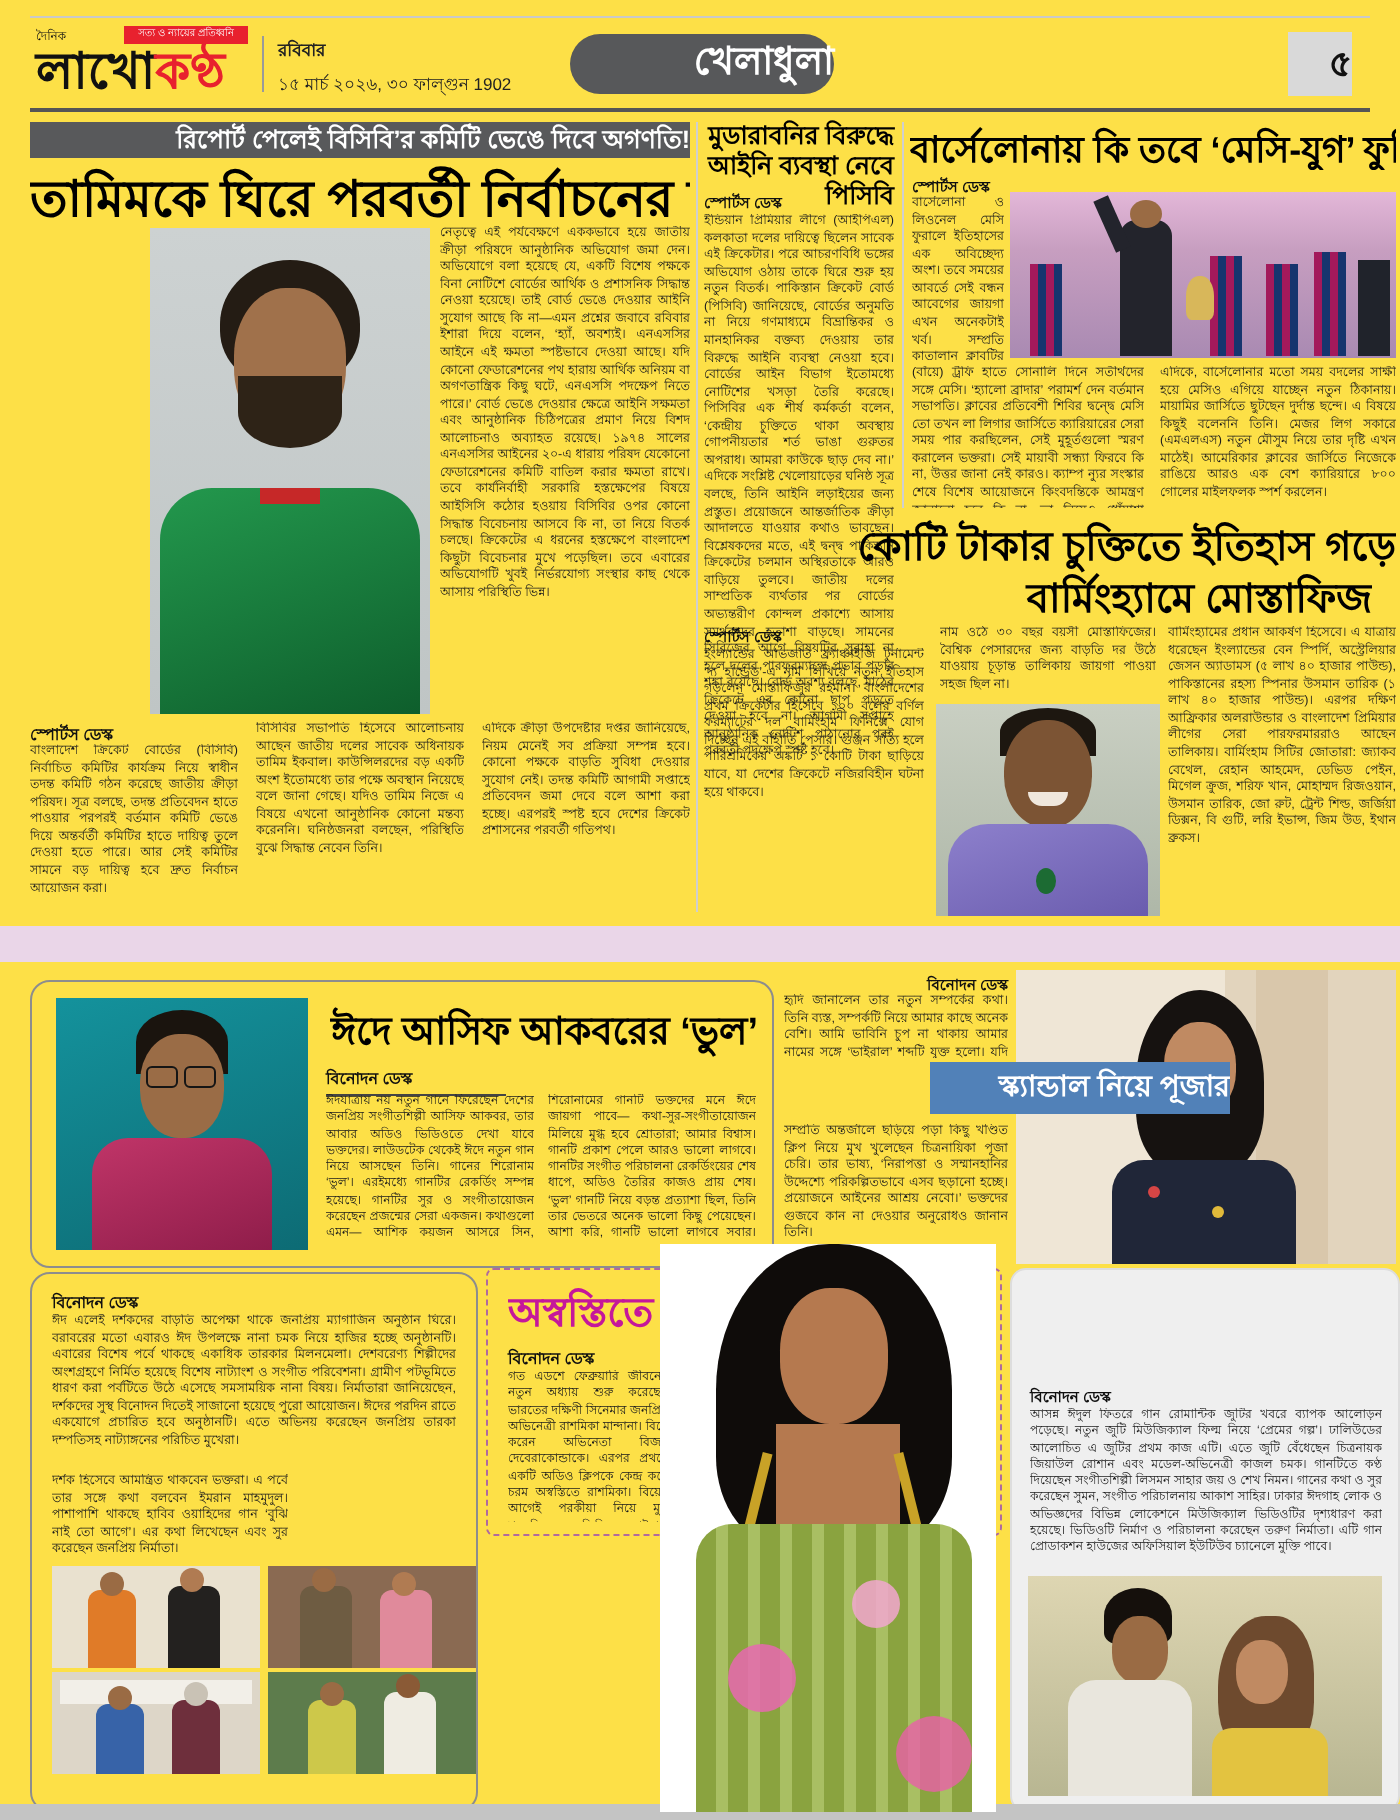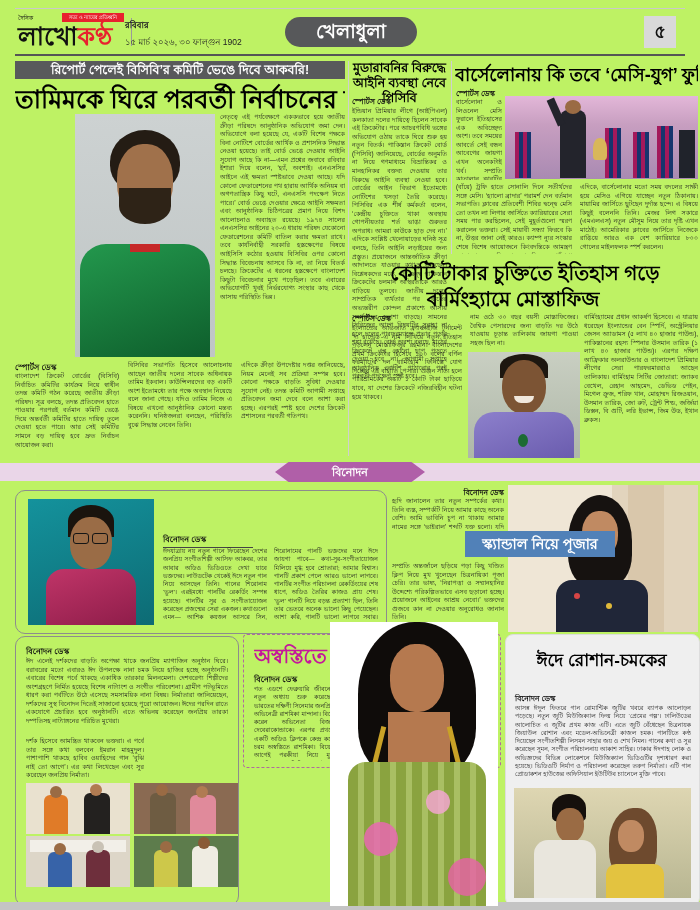--- a/index.html
+++ b/index.html
@@ -1,56 +1,56 @@
 <!DOCTYPE html>
 <html><head>
 <meta charset="utf-8">
 <style>
   html,body{margin:0;padding:0;background:#fff;}
-  .page{position:relative;width:700px;height:910px;background:#bef264;overflow:hidden;
+  .page{position:relative;width:700px;height:910px;background:#fde047;overflow:hidden;
         font-family:"Liberation Sans", sans-serif;}
   .abs{position:absolute;}
   .rule{background:#c9c9c9;}
   .body-txt{font-size:6.3px;line-height:1.36;text-align:justify;color:#1b1b1b;overflow:hidden;}
   .byline{font-size:8px;font-weight:bold;color:#101010;}
   .hl{font-weight:800;color:#000;}
-  .center{text-align:center;}
+  .center{text-align:right;}
   .white{color:#fff;}
   .ph{position:absolute;overflow:hidden;}
   .shape{position:absolute;}
   .vrule{position:absolute;width:1px;background:#cfcfcf;}
 </style>
 </head>
 <body>
 
 <div class="page">
 
   <div class="abs rule" style="left:15px;top:8px;width:670px;height:1px;"></div>
 
   <div class="abs" style="left:18px;top:13px;width:110px;height:40px;">
     <div class="abs" style="left:0;top:0;font-size:6px;color:#111;">দৈনিক</div>
     <div class="abs" style="left:44px;top:0;width:62px;height:9px;background:#e8212e;color:#fff;font-size:5px;text-align:center;line-height:9px;overflow:hidden;">সত্য ও ন্যায়ের প্রতিধ্বনি</div>
     <div class="abs" style="left:0;top:8px;font-size:25px;font-weight:800;line-height:30px;white-space:nowrap;">
       <span style="color:#111;">লাখো</span><span style="color:#e8212e;">কণ্ঠ</span>
     </div>
   </div>
   <div class="abs" style="left:131px;top:18px;width:1px;height:28px;background:#9a9a9a;"></div>
-  <div class="abs" style="left:125px;top:19px;width:150px;">
+  <div class="abs" style="left:139px;top:19px;width:150px;">
     <div style="font-size:8.5px;font-weight:bold;color:#222;">রবিবার</div>
     <div style="font-size:8.5px;color:#222;margin-top:3px;">১৫ মার্চ ২০২৬, ৩০ ফাল্গুন 1902</div>
   </div>
   <div class="abs center white" style="left:285px;top:17px;width:132px;height:30px;background:#57585a;border-radius:15px;font-size:19px;font-weight:800;line-height:30px;">খেলাধুলা</div>
   <div class="abs center" style="left:644px;top:16px;width:32px;height:32px;background:#d9d9d9;font-size:18px;font-weight:bold;line-height:32px;color:#111;">৫</div>
   <div class="abs" style="left:15px;top:54px;width:670px;height:2px;background:#555;"></div>
 
   <div class="vrule" style="left:348px;top:61px;height:395px;"></div>
   <div class="vrule" style="left:451px;top:61px;height:193px;"></div>
 
   <div class="abs" style="left:0;top:0;width:0;height:0;">
-    <div class="abs center white" style="left:15px;top:61px;width:330px;height:18px;background:#58595b;font-size:12.5px;font-weight:bold;line-height:18px;overflow:hidden;">রিপোর্ট পেলেই বিসিবি’র কমিটি ভেঙে দিবে আকবরি!</div>
+    <div class="abs center white" style="left:15px;top:61px;width:330px;height:18px;background:#58595b;font-size:12.5px;font-weight:bold;line-height:18px;overflow:hidden;">রিপোর্ট পেলেই বিসিবি’র কমিটি ভেঙে দিবে অগণতি!</div>
     <div class="abs hl center" style="left:15px;top:80px;width:330px;height:32px;font-size:25px;white-space:nowrap;overflow:hidden;">তামিমকে ঘিরে পরবর্তী নির্বাচনের ছক</div>
 
     <div class="ph" style="left:75px;top:114px;width:140px;height:243px;background:linear-gradient(180deg,#cdd2d2,#bfc5c5);">
       <div class="shape" style="left:35px;top:16px;width:70px;height:64px;background:#241c14;border-radius:50% 50% 45% 45%;"></div>
       <div class="shape" style="left:42px;top:30px;width:56px;height:74px;background:#a0714b;border-radius:46%;"></div>
       <div class="shape" style="left:44px;top:74px;width:52px;height:36px;background:#2e2317;border-radius:0 0 50% 50%;"></div>
       <div class="shape" style="left:5px;top:130px;width:130px;height:113px;background:linear-gradient(160deg,#23984d,#0e5e2c);border-radius:26px 26px 0 0;"></div>
       <div class="shape" style="left:55px;top:130px;width:30px;height:8px;background:#c62828;"></div>
     </div>
 
@@ -100,30 +100,30 @@
     <div class="ph" style="left:468px;top:352px;width:112px;height:106px;background:linear-gradient(180deg,#c9cfc2,#aeb7a8);">
       <div class="shape" style="left:32px;top:2px;width:48px;height:24px;background:#1d1710;border-radius:50% 50% 0 0;"></div>
       <div class="shape" style="left:34px;top:8px;width:44px;height:54px;background:#7c5434;border-radius:48%;"></div>
       <div class="shape" style="left:46px;top:44px;width:20px;height:7px;background:#f0e7dc;border-radius:0 0 10px 10px;"></div>
       <div class="shape" style="left:6px;top:60px;width:100px;height:46px;background:linear-gradient(160deg,#8d80cc,#6a5cae);border-radius:20px 20px 0 0;"></div>
       <div class="shape" style="left:50px;top:82px;width:10px;height:13px;background:#1c6b33;border-radius:50%;"></div>
     </div>
   </div>
 
   <div class="abs" style="left:0;top:463px;width:700px;height:18px;background:#ead6e8;"></div>
-  <div class="abs center white" style="left:275px;top:462px;width:150px;height:20px;background:#b05fa8;font-size:11px;font-weight:800;line-height:20px;clip-path:polygon(0 50%,9% 0,91% 0,100% 50%,91% 100%,9% 100%);">বিনোদন</div>
 
   <div class="abs" style="left:15px;top:490px;width:370px;height:142px;border:1px solid #8d8d8d;border-radius:10px;">
     <div class="ph" style="left:12px;top:8px;width:126px;height:126px;background:linear-gradient(160deg,#14929c,#0d6b74);">
       <div class="shape" style="left:40px;top:6px;width:46px;height:32px;background:#1a140e;border-radius:50% 50% 0 0;"></div>
       <div class="shape" style="left:42px;top:18px;width:42px;height:52px;background:#9a6c46;border-radius:46%;"></div>
       <div class="shape" style="left:45px;top:34px;width:14px;height:9px;border:1.5px solid #151515;border-radius:3px;background:transparent;"></div>
       <div class="shape" style="left:64px;top:34px;width:14px;height:9px;border:1.5px solid #151515;border-radius:3px;background:transparent;"></div>
       <div class="shape" style="left:18px;top:70px;width:90px;height:56px;background:linear-gradient(160deg,#c03568,#8f1d4a);border-radius:18px 18px 0 0;"></div>
     </div>
+    <div class="abs hl center" style="left:145px;top:10px;width:218px;font-size:19px;white-space:nowrap;overflow:hidden;">ঈদে আসিফ আকবরের ‘ভুল’</div>
     <div class="abs byline" style="left:147px;top:42px;width:90px;border-bottom:1px solid #444;padding-bottom:1px;">বিনোদন ডেস্ক</div>
     <div class="abs body-txt" style="left:147px;top:56px;width:104px;height:74px;font-size:6.1px;">ঈদযাত্রায় নয় নতুন গানে ফিরেছেন দেশের জনপ্রিয় সংগীতশিল্পী আসিফ আকবর, তার আবার অডিও ভিডিওতে দেখা যাবে ভক্তদের। লাউডটেক থেকেই ঈদে নতুন গান নিয়ে আসছেন তিনি। গানের শিরোনাম ‘ভুল’। এরইমধ্যে গানটির রেকর্ডিং সম্পন্ন হয়েছে। গানটির সুর ও সংগীতায়োজন করেছেন প্রজন্মের সেরা একজন। কথাগুলো এমন— আশিক কয়জন আসরে সিন, থাকবো আমি তোমার ছায়া, দুটি পথ হয় দু’দিকে যাবে, তবে যাবই জড়াবো। এ গানটি মনজুড়ে অপেক্ষিত সময় পর শ্রোতারা পাবেন।</div>
     <div class="abs body-txt" style="left:258px;top:56px;width:104px;height:74px;font-size:6.1px;">শিরোনামের গানটি ভক্তদের মনে ঈদে জায়গা পাবে— কথা-সুর-সংগীতায়োজন মিলিয়ে মুগ্ধ হবে শ্রোতারা; আমার বিশ্বাস। গানটি প্রকাশ পেলে আরও ভালো লাগবে। গানটির সংগীত পরিচালনা রেকর্ডিংয়ের শেষ ধাপে, অডিও তৈরির কাজও প্রায় শেষ। ‘ভুল’ গানটি নিয়ে বড়ন্ত প্রত্যাশা ছিল, তিনি তার ভেতরে অনেক ভালো কিছু পেয়েছেন। আশা করি, গানটি ভালো লাগবে সবার। এদিকে, এ গান ছাড়াও নিজের ইউটিউব চ্যানেলে ঈদে একাধিক গান প্রকাশের কথা জানিয়েছেন এ সংগীত তারকা।</div>
   </div>
 
   <div class="abs" style="left:0;top:0;width:0;height:0;">
     <div class="abs byline" style="left:392px;top:487px;width:112px;text-align:right;font-size:7.5px;">বিনোদন ডেস্ক</div>
     <div class="abs body-txt" style="left:392px;top:497px;width:112px;height:32px;">হৃদি জানালেন তার নতুন সম্পর্কের কথা। তিনি ব্যস্ত, সম্পর্কটি নিয়ে আমার কাছে অনেক বেশি। আমি ভাবিনি চুপ না থাকায় আমার নামের সঙ্গে ‘ভাইরাল’ শব্দটি যুক্ত হলো। যদি সত্য হয় তাহলে অভিনয় একসঙ্গেই চালিয়ে যাবো।</div>
     <div class="ph" style="left:508px;top:485px;width:190px;height:147px;background:linear-gradient(90deg,#efe6d6 0 55%,#e2d4bd 55% 100%);">
       <div class="shape" style="left:120px;top:0;width:36px;height:147px;background:#d9c7ab;"></div>
@@ -181,21 +181,20 @@
     <div class="shape" style="left:58px;top:90px;width:62px;height:56px;background:#b5794f;"></div>
     <div class="shape" style="left:46px;top:104px;width:5px;height:44px;background:#c9a227;transform:rotate(14deg);"></div>
     <div class="shape" style="left:122px;top:104px;width:5px;height:44px;background:#c9a227;transform:rotate(-14deg);"></div>
     <div class="shape" style="left:18px;top:140px;width:138px;height:144px;background:repeating-linear-gradient(90deg,#8aa33f 0 10px,#a9bf63 10px 16px);border-radius:18px 18px 0 0;"></div>
     <div class="shape" style="left:34px;top:200px;width:34px;height:34px;background:#e868b0;border-radius:50%;opacity:.85;"></div>
     <div class="shape" style="left:96px;top:168px;width:24px;height:24px;background:#f2a7cf;border-radius:50%;opacity:.85;"></div>
     <div class="shape" style="left:118px;top:236px;width:38px;height:38px;background:#e860a8;border-radius:50%;opacity:.8;"></div>
   </div>
 
   <div class="abs" style="left:505px;top:634px;width:193px;height:270px;background:#efefef;border:1px solid #ddd;border-radius:8px;">
-    <div class="abs hl center" style="left:4px;top:12px;width:183px;font-size:17px;white-space:nowrap;overflow:hidden;">ঈদে রোশান-চমকের</div>
     <div class="abs byline" style="left:9px;top:58px;width:90px;font-size:7.5px;">বিনোদন ডেস্ক</div>
     <div class="abs body-txt" style="left:9px;top:69px;width:176px;height:80px;font-size:6.1px;">আসন্ন ঈদুল ফিতরে গান রোমান্টিক জুটির খবরে ব্যাপক আলোড়ন পড়েছে। নতুন জুটি মিউজিক্যাল ফিল্ম নিয়ে ‘প্রেমের গল্প’। ঢালিউডের আলোচিত এ জুটির প্রথম কাজ এটি। এতে জুটি বেঁধেছেন চিত্রনায়ক জিয়াউল রোশান এবং মডেল-অভিনেত্রী কাজল চমক। গানটিতে কণ্ঠ দিয়েছেন সংগীতশিল্পী লিসমন সাহার জয় ও শেখ নিমন। গানের কথা ও সুর করেছেন সুমন, সংগীত পরিচালনায় আকাশ সাহির। ঢাকার ঈদগাহ লোক ও অভিজ্ঞদের বিভিন্ন লোকেশনে মিউজিক্যাল ভিডিওটির দৃশ্যধারণ করা হয়েছে। ভিডিওটি নির্মাণ ও পরিচালনা করেছেন তরুণ নির্মাতা। এটি গান প্রোডাকশন হাউজের অফিসিয়াল ইউটিউব চ্যানেলে মুক্তি পাবে।</div>
     <div class="ph" style="left:8px;top:153px;width:177px;height:110px;background:linear-gradient(180deg,#ded6b2,#b8b692);">
       <div class="shape" style="left:38px;top:6px;width:34px;height:28px;background:#15100c;border-radius:50% 50% 20% 20%;"></div>
       <div class="shape" style="left:42px;top:20px;width:28px;height:34px;background:#9a6b44;border-radius:46%;"></div>
       <div class="shape" style="left:20px;top:52px;width:62px;height:58px;background:#e9e6dd;border-radius:14px 14px 0 0;"></div>
       <div class="shape" style="left:95px;top:20px;width:48px;height:72px;background:#6e4a2e;border-radius:50% 40% 40% 40%;"></div>
       <div class="shape" style="left:104px;top:32px;width:26px;height:32px;background:#c08a62;border-radius:46%;"></div>
       <div class="shape" style="left:92px;top:76px;width:58px;height:34px;background:#e3c340;border-radius:10px 10px 0 0;"></div>
     </div>

